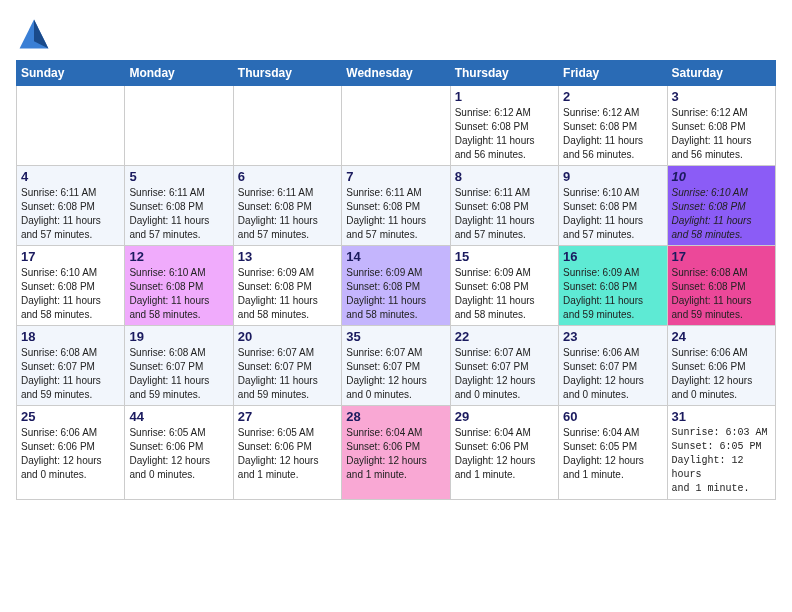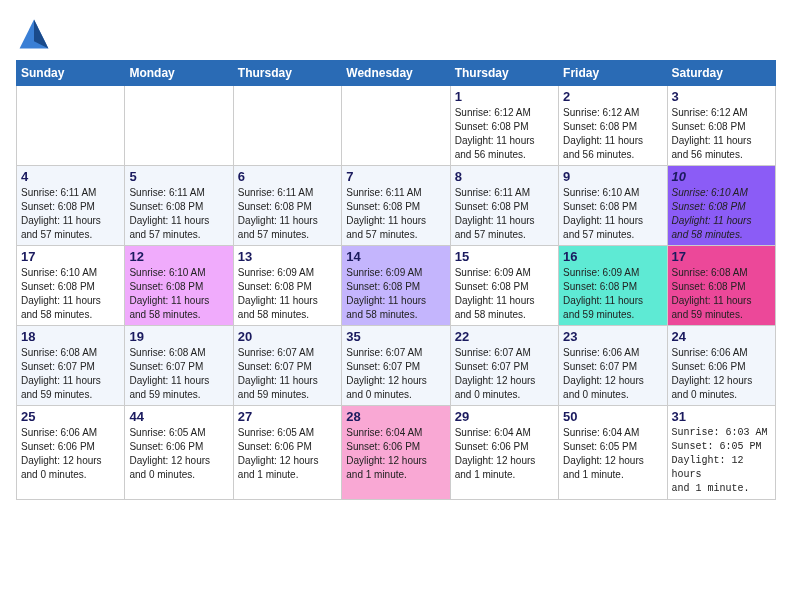--- a/index.html
+++ b/index.html
@@ -337,21 +337,21 @@
 and 1 minute.</div>
         </td>
         <td style="background: rgb(255, 255, 255);">
           <span class="day-num">29</span>
           <div class="day-info" style="white-space: pre-line;">Sunrise: 6:04 AM
 Sunset: 6:06 PM
 Daylight: 12 hours
 and 1 minute.</div>
         </td>
         <td style="background: rgb(255, 255, 255);">
-          <span class="day-num">50</span>
+          <span class="day-num">60</span>
           <div class="day-info" style="white-space: pre-line;">Sunrise: 6:04 AM
 Sunset: 6:05 PM
 Daylight: 12 hours
 and 1 minute.</div>
         </td>
         <td style="background: rgb(255, 255, 255);">
           <span class="day-num">31</span>
           <div class="day-info" style="white-space: pre-line; font-family: Liberation Mono, monospace;">Sunrise: 6:03 AM
 Sunset: 6:05 PM
 Daylight: 12 hours

